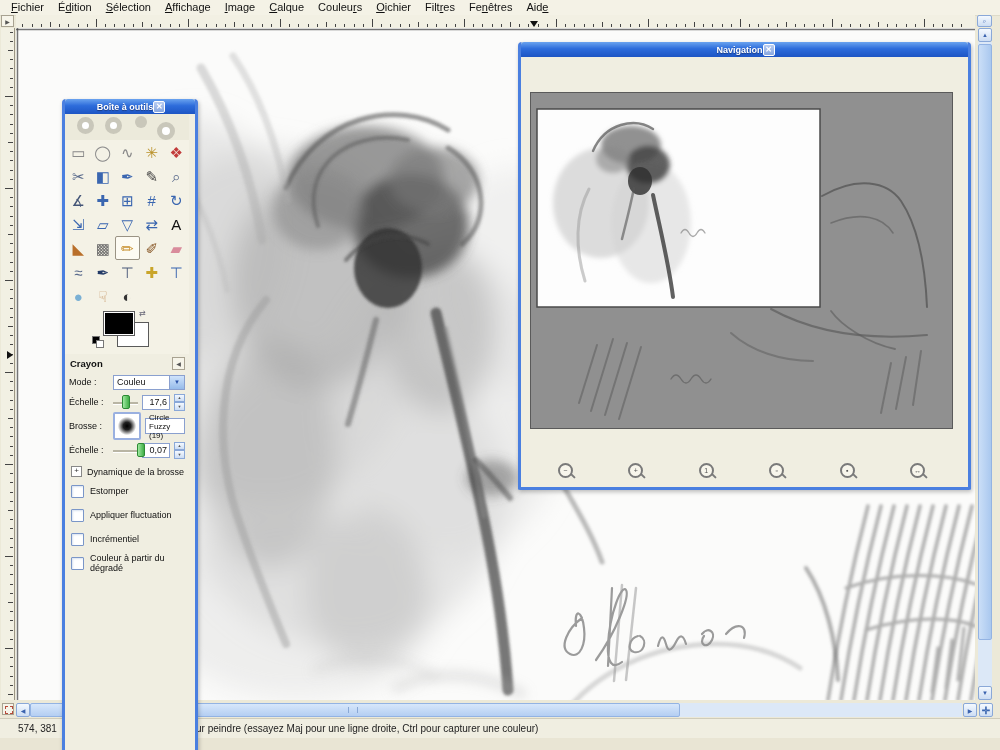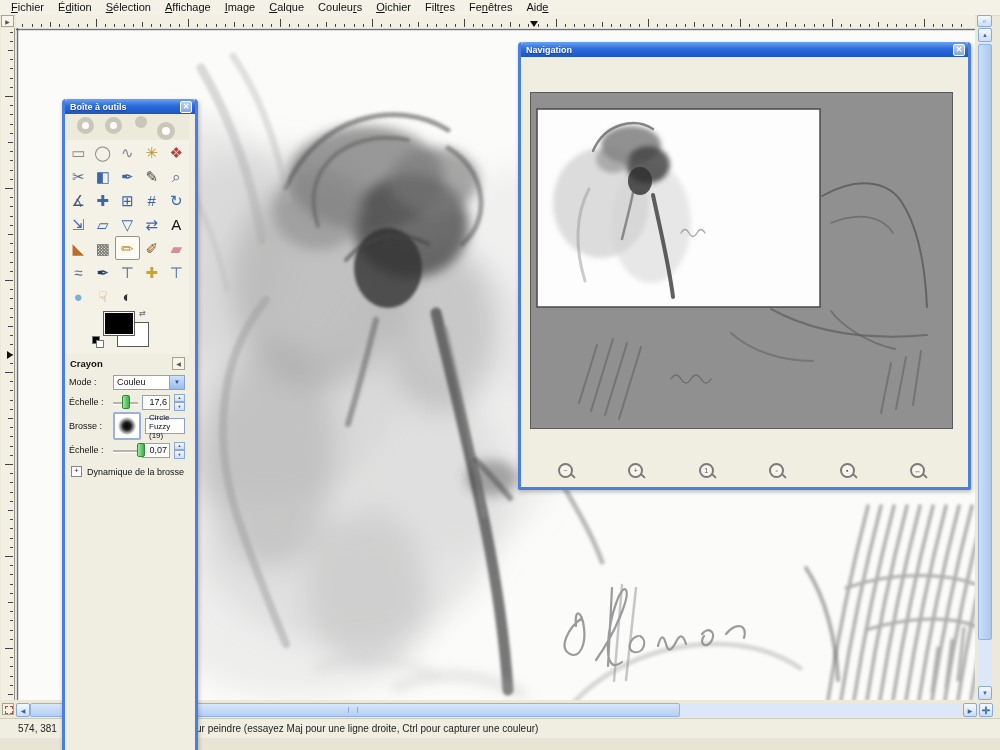--- a/index.html
+++ b/index.html
@@ -44,21 +44,21 @@
   
   .statusbar{position:absolute;left:0;top:718px;width:1000px;height:20px;background:#f0eee1;border-top:1px solid #cfccbb;font-size:10px;color:#222;}
   .status-pos{position:absolute;left:18px;top:4px;}
   .status-msg{position:absolute;left:196px;top:4px;white-space:nowrap;}
   .bottom-fill{position:absolute;left:0;top:738px;width:1000px;height:12px;background:#e9e5d4;}
 
   
   .win{position:absolute;border:3px solid #4a7fe0;border-top:none;border-radius:4px 4px 2px 2px;background:#f0eee1;z-index:10;
        box-shadow:1px 2px 4px rgba(0,0,0,.25);}
   .titlebar{height:15px;background:linear-gradient(180deg,#6aa3ef 0%,#2d6cdb 45%,#1d55c4 100%);border-radius:3px 3px 0 0;
-            display:flex;align-items:center;justify-content:space-between;padding:0 3px 0 5px;}
+            display:flex;align-items:center;justify-content:center;padding:0 3px 0 5px;}
   .title-text{color:#fff;font-weight:bold;font-size:9px;text-shadow:0 1px 1px #1a3a80;}
   .close-btn{width:12px;height:12px;background:linear-gradient(180deg,#b9cdf2,#88a7e0);border:1px solid #fff;border-radius:2px;
              color:#fff;font-size:8px;line-height:10px;text-align:center;box-sizing:border-box;font-weight:bold;}
 
   
   #toolbox{left:62px;top:99px;width:130px;height:651px;}
   .tb-content{position:relative;width:124px;height:633px;background:#f0eee1;overflow:hidden;}
   .wilber{position:relative;height:26px;background:#eceadb;}
   .wilber .eye{position:absolute;top:3px;width:17px;height:17px;border:5px solid #c9c7ba;border-radius:50%;background:#fff;box-sizing:border-box;}
   .wilber .dot{position:absolute;border-radius:50%;background:#c9c7ba;}
@@ -630,20 +630,39 @@
         <div class="spinbox">0,07</div>
         <div class="spin-arrows">
             <span>▲</span>
             <span>▼</span>
           </div>
       </div>
       <div class="expander-row">
         <span class="plusbox">+</span>
         <span>Dynamique de la brosse</span>
       </div>
+      <div>
+
+      <div class="check-row">
+            <span class="checkbox"></span>
+            <span>Estomper</span>
+          </div>
+          <div class="check-row">
+            <span class="checkbox"></span>
+            <span>Appliquer fluctuation</span>
+          </div>
+          <div class="check-row">
+            <span class="checkbox"></span>
+            <span>Incrémentiel</span>
+          </div>
+          <div class="check-row">
+            <span class="checkbox"></span>
+            <span>Couleur à partir du dégradé</span>
+          </div>
+        </div>
     </div>
   </div>
 </div>
 
 <div class="win" id="navwin">
   <div class="titlebar">
     <span class="title-text">Navigation</span>
     <div class="close-btn"><span>✕</span></div>
   </div>
   <div class="nav-content">

